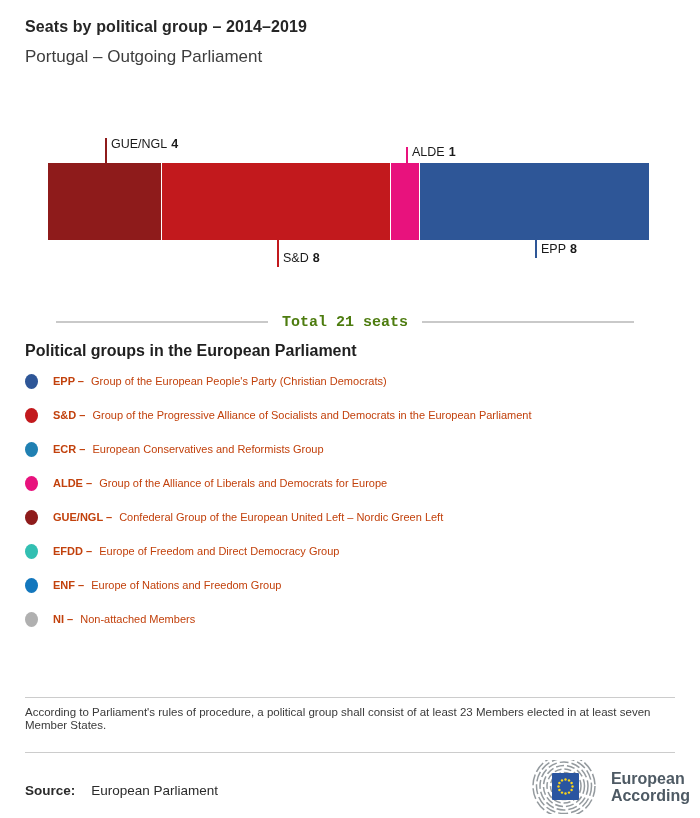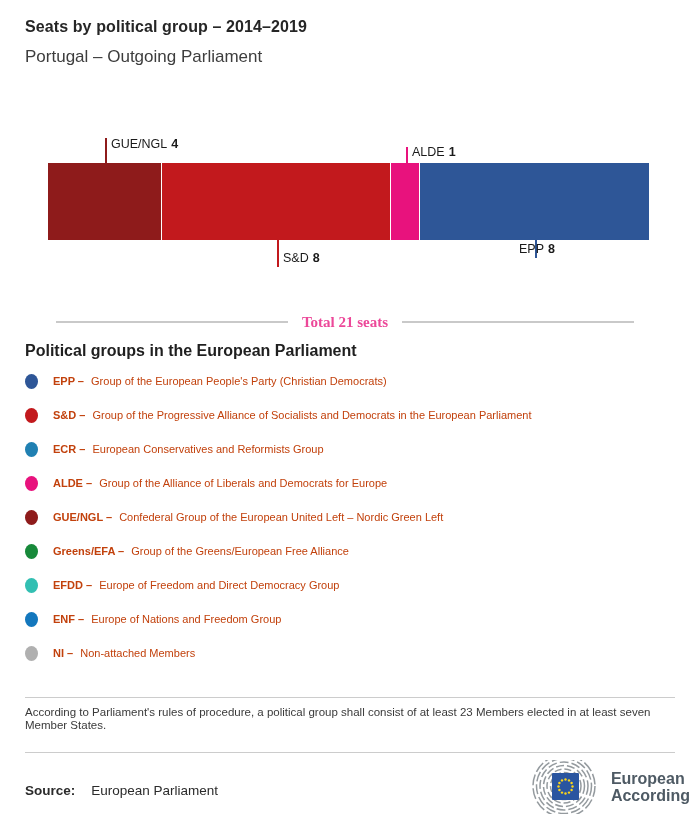--- a/index.html
+++ b/index.html
@@ -19,21 +19,21 @@
   #bar { position:absolute; left:0; top:25px; width:601px; height:77px; display:flex; }
   .seg { height:100%; }
   .seg:not(:last-child) { border-right:1px solid #ffffff; }
   .tick { position:absolute; width:2px; }
   .callout-label { position:absolute; font-size:12.5px; white-space:nowrap; color:#1a1a1a; }
   .callout-label b { margin-left:4px; }
 
   
   #total-divider { left:56px; top:312px; width:578px; height:20px; display:flex; align-items:center; }
   #total-divider .line { flex:1; height:2px; background:#c9c9c9; }
-  #total-text { padding:0 14px; font-family:Liberation Serif, serif; font-weight:bold; font-size:15px; color:#ec4899; white-space:nowrap; }
+  #total-text { padding:0 14px; font-family:Liberation Mono, monospace; font-weight:bold; font-size:15px; color:#4d7c0f; white-space:nowrap; }
 
   #legend-heading { left:25px; top:342px; font-size:16px; font-weight:bold; color:#1f1f1f; }
   #legend { left:25px; top:364px; width:660px; list-style:none; }
   .legend-row { height:34px; display:flex; align-items:center; }
   .dot { width:13px; height:15px; border-radius:50%; margin-right:15px; flex:0 0 13px; }
   .legend-text { font-size:11px; color:#c2410c; }
   .legend-text b { margin-right:4px; }
 
   .rule { left:25px; width:650px; height:0; border-top:1px solid #cccccc; }
   #rule1 { top:697px; }
@@ -60,21 +60,21 @@
       <div class="seg" style="width: 4.7619%; background: rgb(232, 18, 125);"></div>
       <div class="seg" style="width: 38.0952%; background: rgb(46, 86, 151);"></div>
     </div>
 <div class="tick" style="left: 57px; background: rgb(142, 27, 27); top: 0px; height: 25px;"></div>
     <div class="callout-label" style="left: 63px; top: -1px;"><span>GUE/NGL</span><b>4</b></div>
     <div class="tick" style="left: 229px; background: rgb(194, 25, 29); top: 102px; height: 27px;"></div>
     <div class="callout-label" style="left: 235px; top: 113px;"><span>S&amp;D</span><b>8</b></div>
     <div class="tick" style="left: 358px; background: rgb(232, 18, 125); top: 9px; height: 16px;"></div>
     <div class="callout-label" style="left: 364px; top: 7px;"><span>ALDE</span><b>1</b></div>
     <div class="tick" style="left: 487px; background: rgb(46, 86, 151); top: 102px; height: 18px;"></div>
-    <div class="callout-label" style="left: 471px; top: 104px;"><span>EPP</span><b>8</b></div>
+    <div class="callout-label" style="left: 493px; top: 104px;"><span>EPP</span><b>8</b></div>
   </div>
 
 <div id="total-divider" class="abs">
   <span class="line"></span>
   <span id="total-text">Total 21 seats</span>
   <span class="line"></span>
 </div>
 
 <h3 id="legend-heading" class="abs">Political groups in the European Parliament</h3>
 <ul id="legend" class="abs">
@@ -90,24 +90,20 @@
       <span class="dot" style="background: rgb(32, 128, 178);"></span>
       <span class="legend-text"><b>ECR –</b><span> European Conservatives and Reformists Group</span></span>
     </li>
     <li class="legend-row">
       <span class="dot" style="background: rgb(232, 18, 125);"></span>
       <span class="legend-text"><b>ALDE –</b><span> Group of the Alliance of Liberals and Democrats for Europe</span></span>
     </li>
     <li class="legend-row">
       <span class="dot" style="background: rgb(142, 27, 27);"></span>
       <span class="legend-text"><b>GUE/NGL –</b><span> Confederal Group of the European United Left – Nordic Green Left</span></span>
-    </li>
-    <li class="legend-row">
-      <span class="dot" style="background: rgb(23, 137, 58);"></span>
-      <span class="legend-text"><b>Greens/EFA –</b><span> Group of the Greens/European Free Alliance</span></span>
     </li>
     <li class="legend-row">
       <span class="dot" style="background: rgb(50, 191, 178);"></span>
       <span class="legend-text"><b>EFDD –</b><span> Europe of Freedom and Direct Democracy Group</span></span>
     </li>
     <li class="legend-row">
       <span class="dot" style="background: rgb(19, 119, 189);"></span>
       <span class="legend-text"><b>ENF –</b><span> Europe of Nations and Freedom Group</span></span>
     </li>
     <li class="legend-row">

